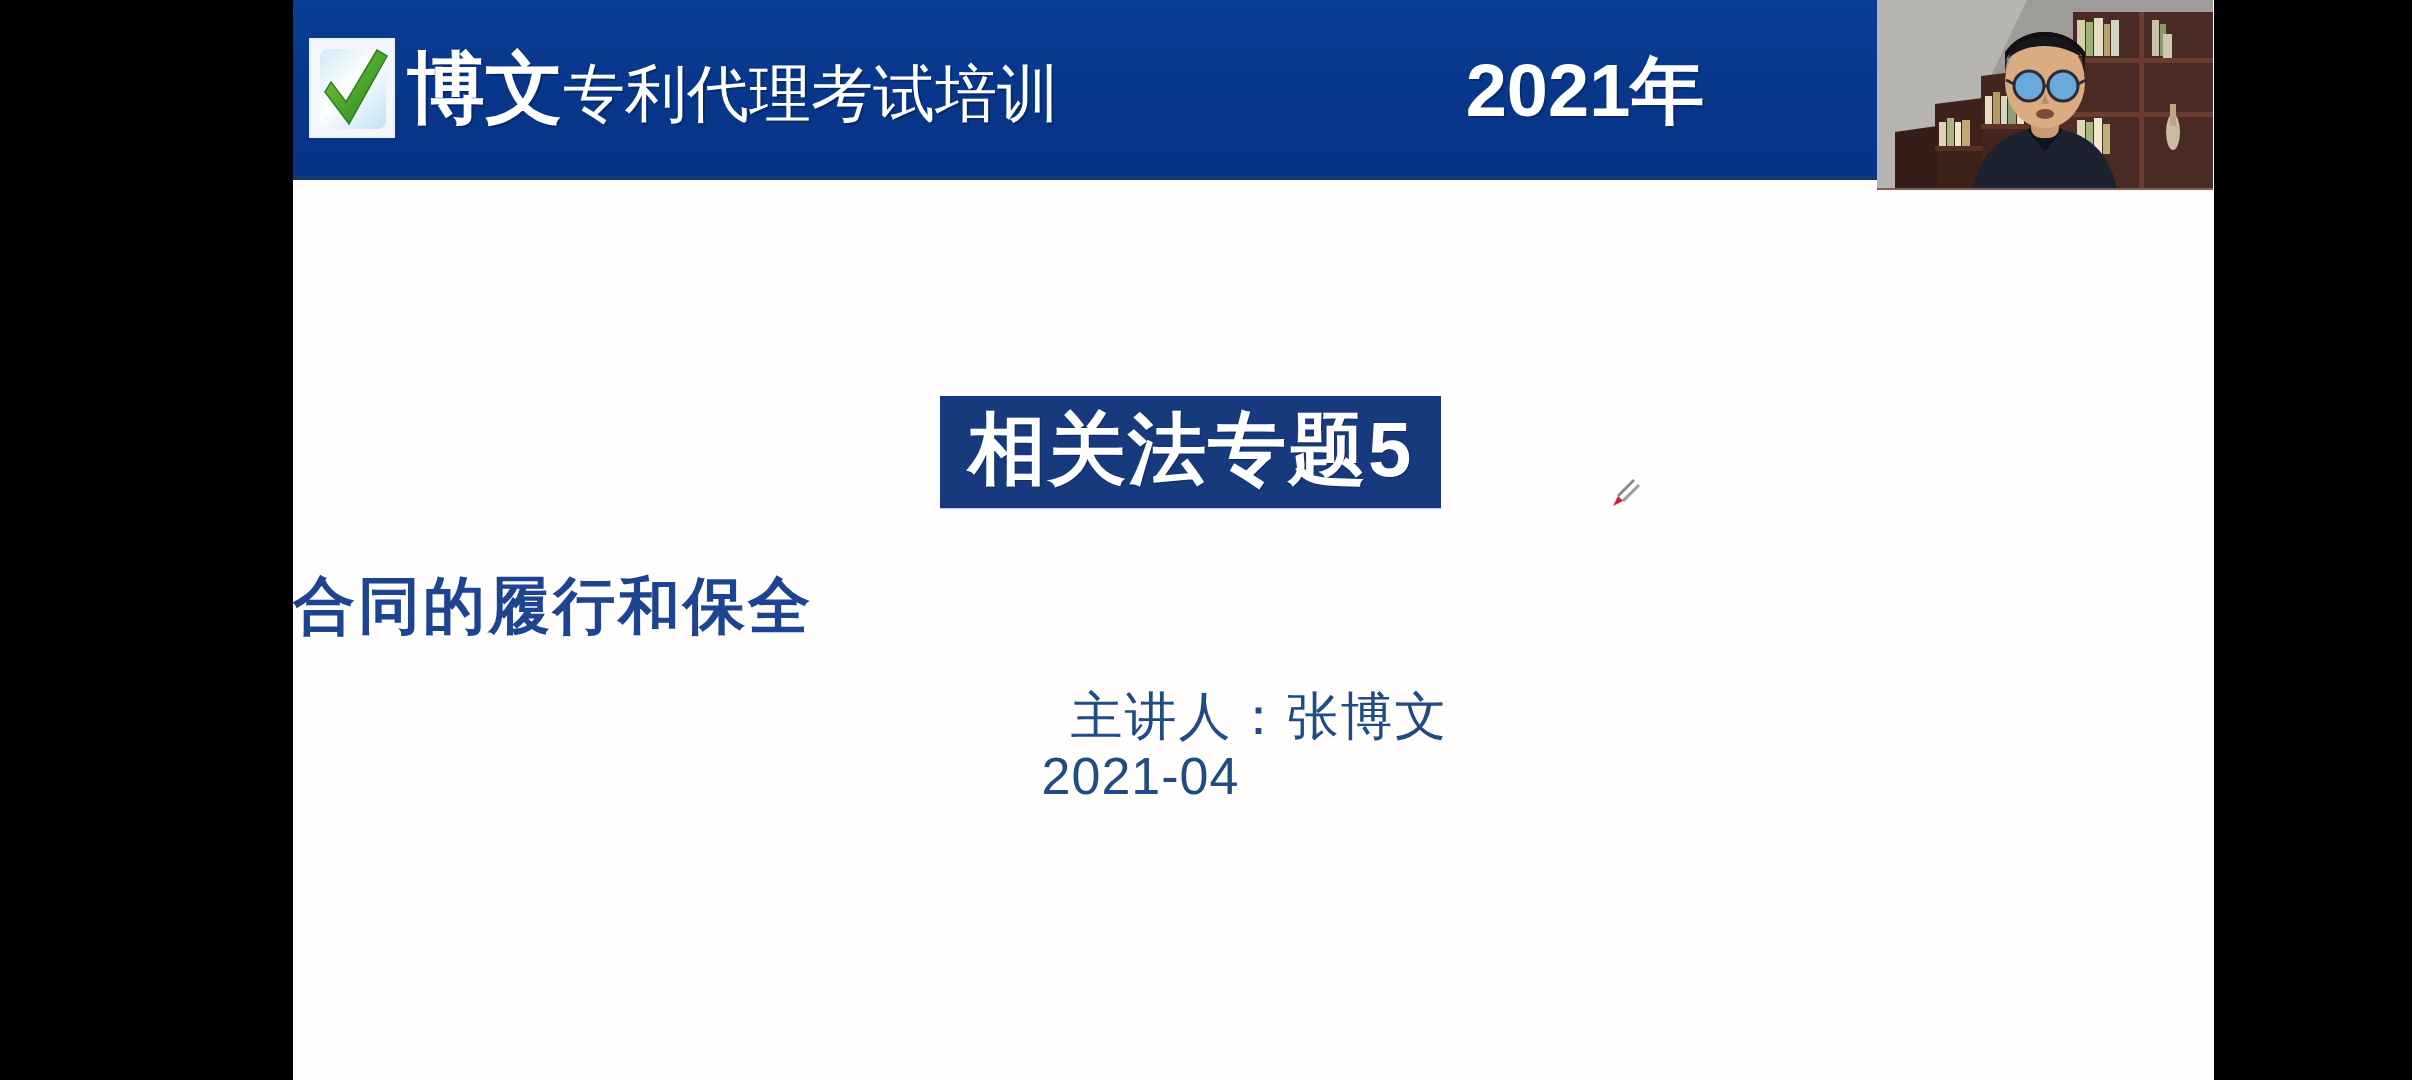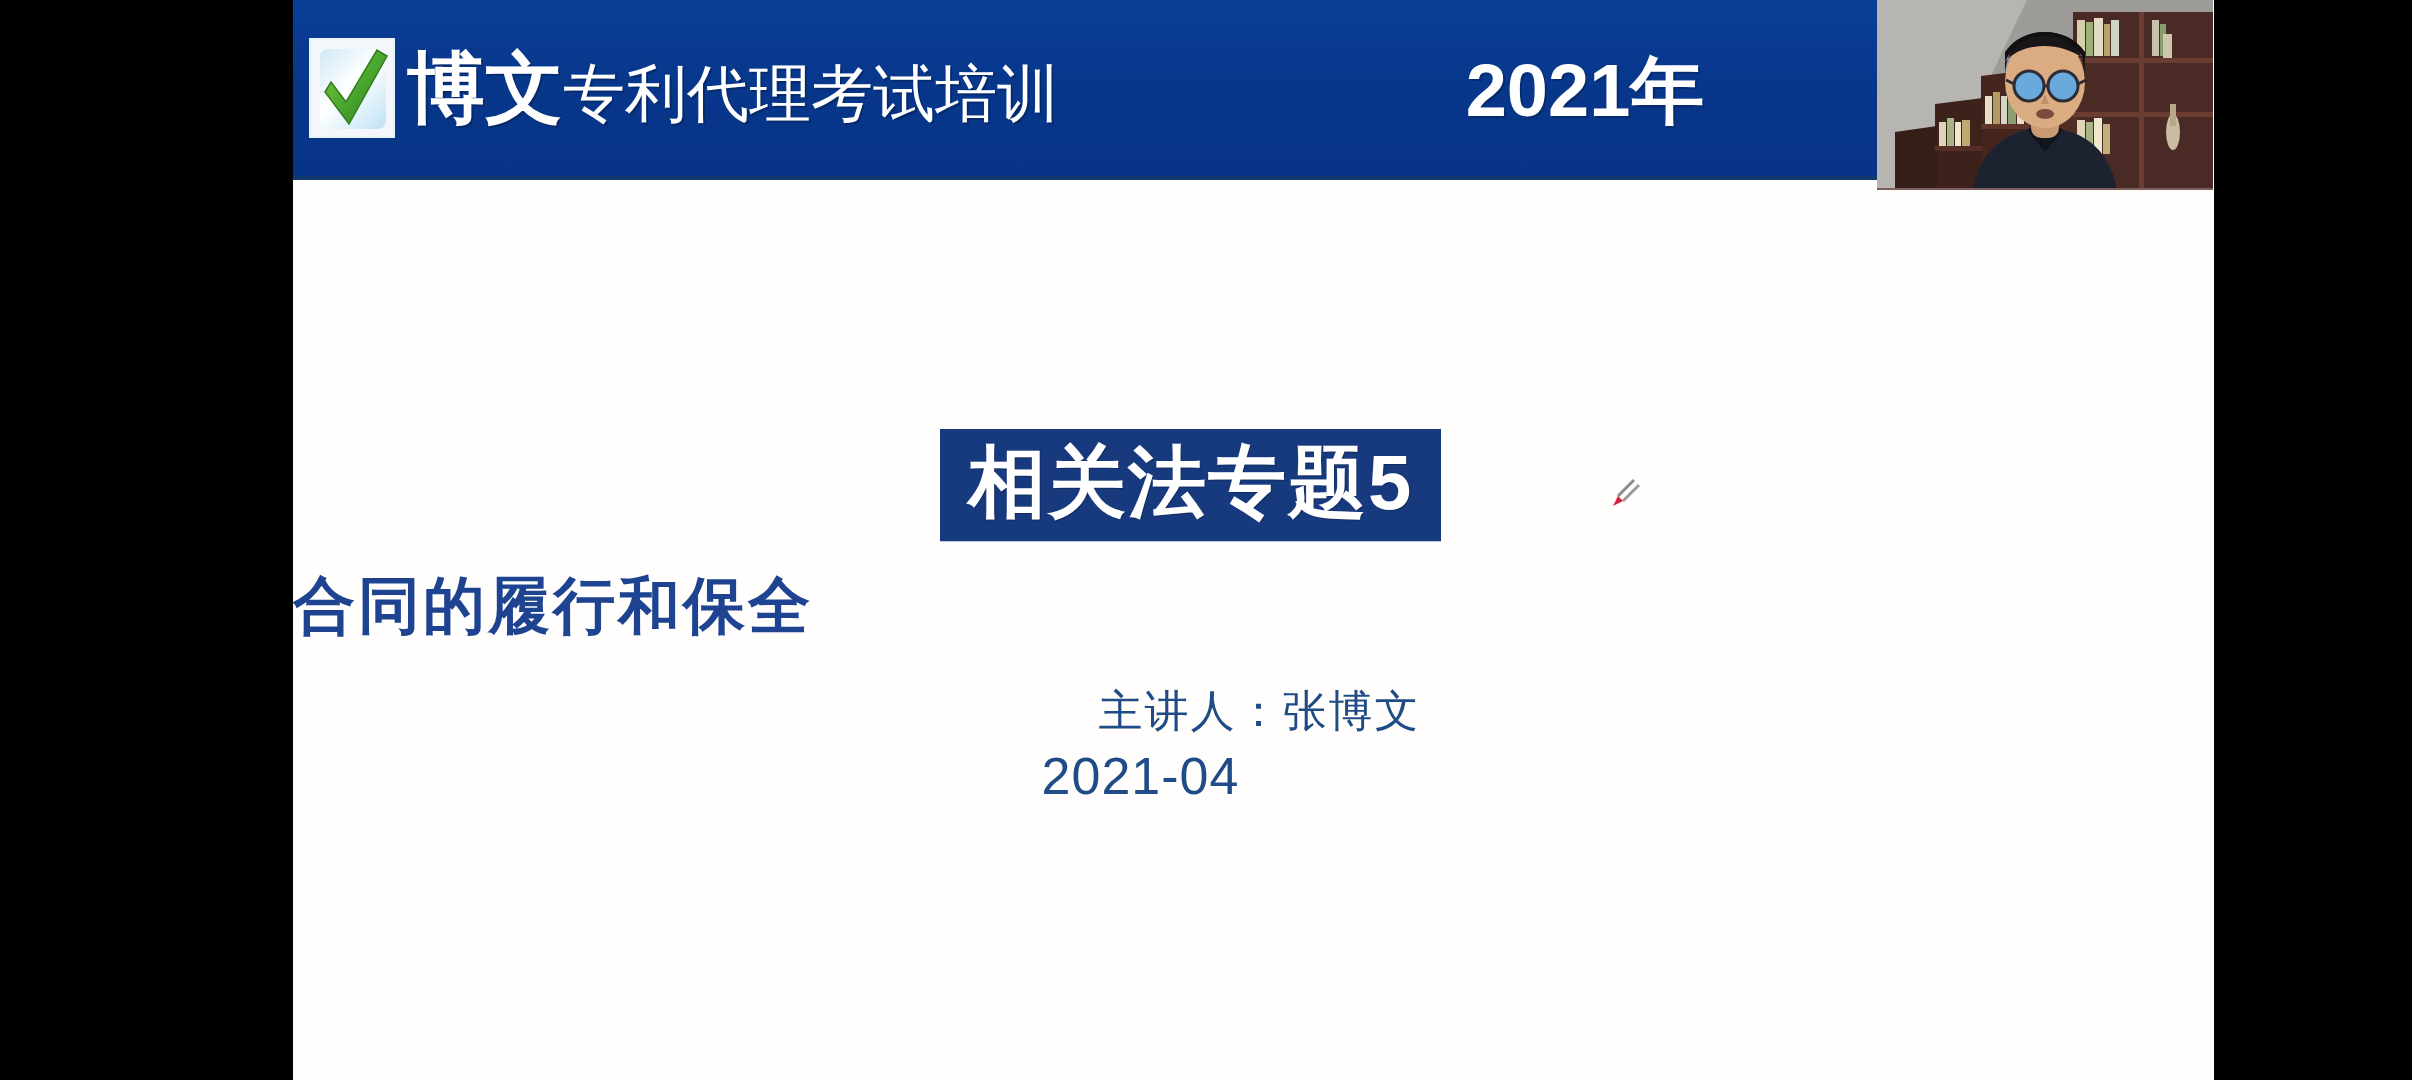--- a/index.html
+++ b/index.html
@@ -100,21 +100,20 @@
     width:1921px; height:896px;
     background:#fffefc;
   }
 
   #title-block {
     position:absolute;
     left:647px; top:212px;
     padding:14px 28px 20px 28px;
     background:#17397d;
     box-shadow:0 1px 0 #b9cbe4;
-    margin-top:33px;
   }
   #title-block .title-text {
     color:#ffffff;
     font-size:78px;
     font-weight:bold;
     line-height:1;
     letter-spacing:2px;
     white-space:nowrap;
     text-shadow:1px 1px 0 rgba(0,0,0,.25);
   }
@@ -131,21 +130,21 @@
     white-space:nowrap;
   }
 
   #speaker-line {
     position:absolute;
     left:0; top:498px;
     width:1921px;
     text-align:center;
     padding-left:12px;
     color:#1f4c86;
-    font-size:44px;
+    font-size:52px;
     letter-spacing:2px;
     white-space:nowrap;
   }
 
   #date-line {
     position:absolute;
     left:0; top:562px;
     width:1689px;
     text-align:center;
     padding-left:6px;

